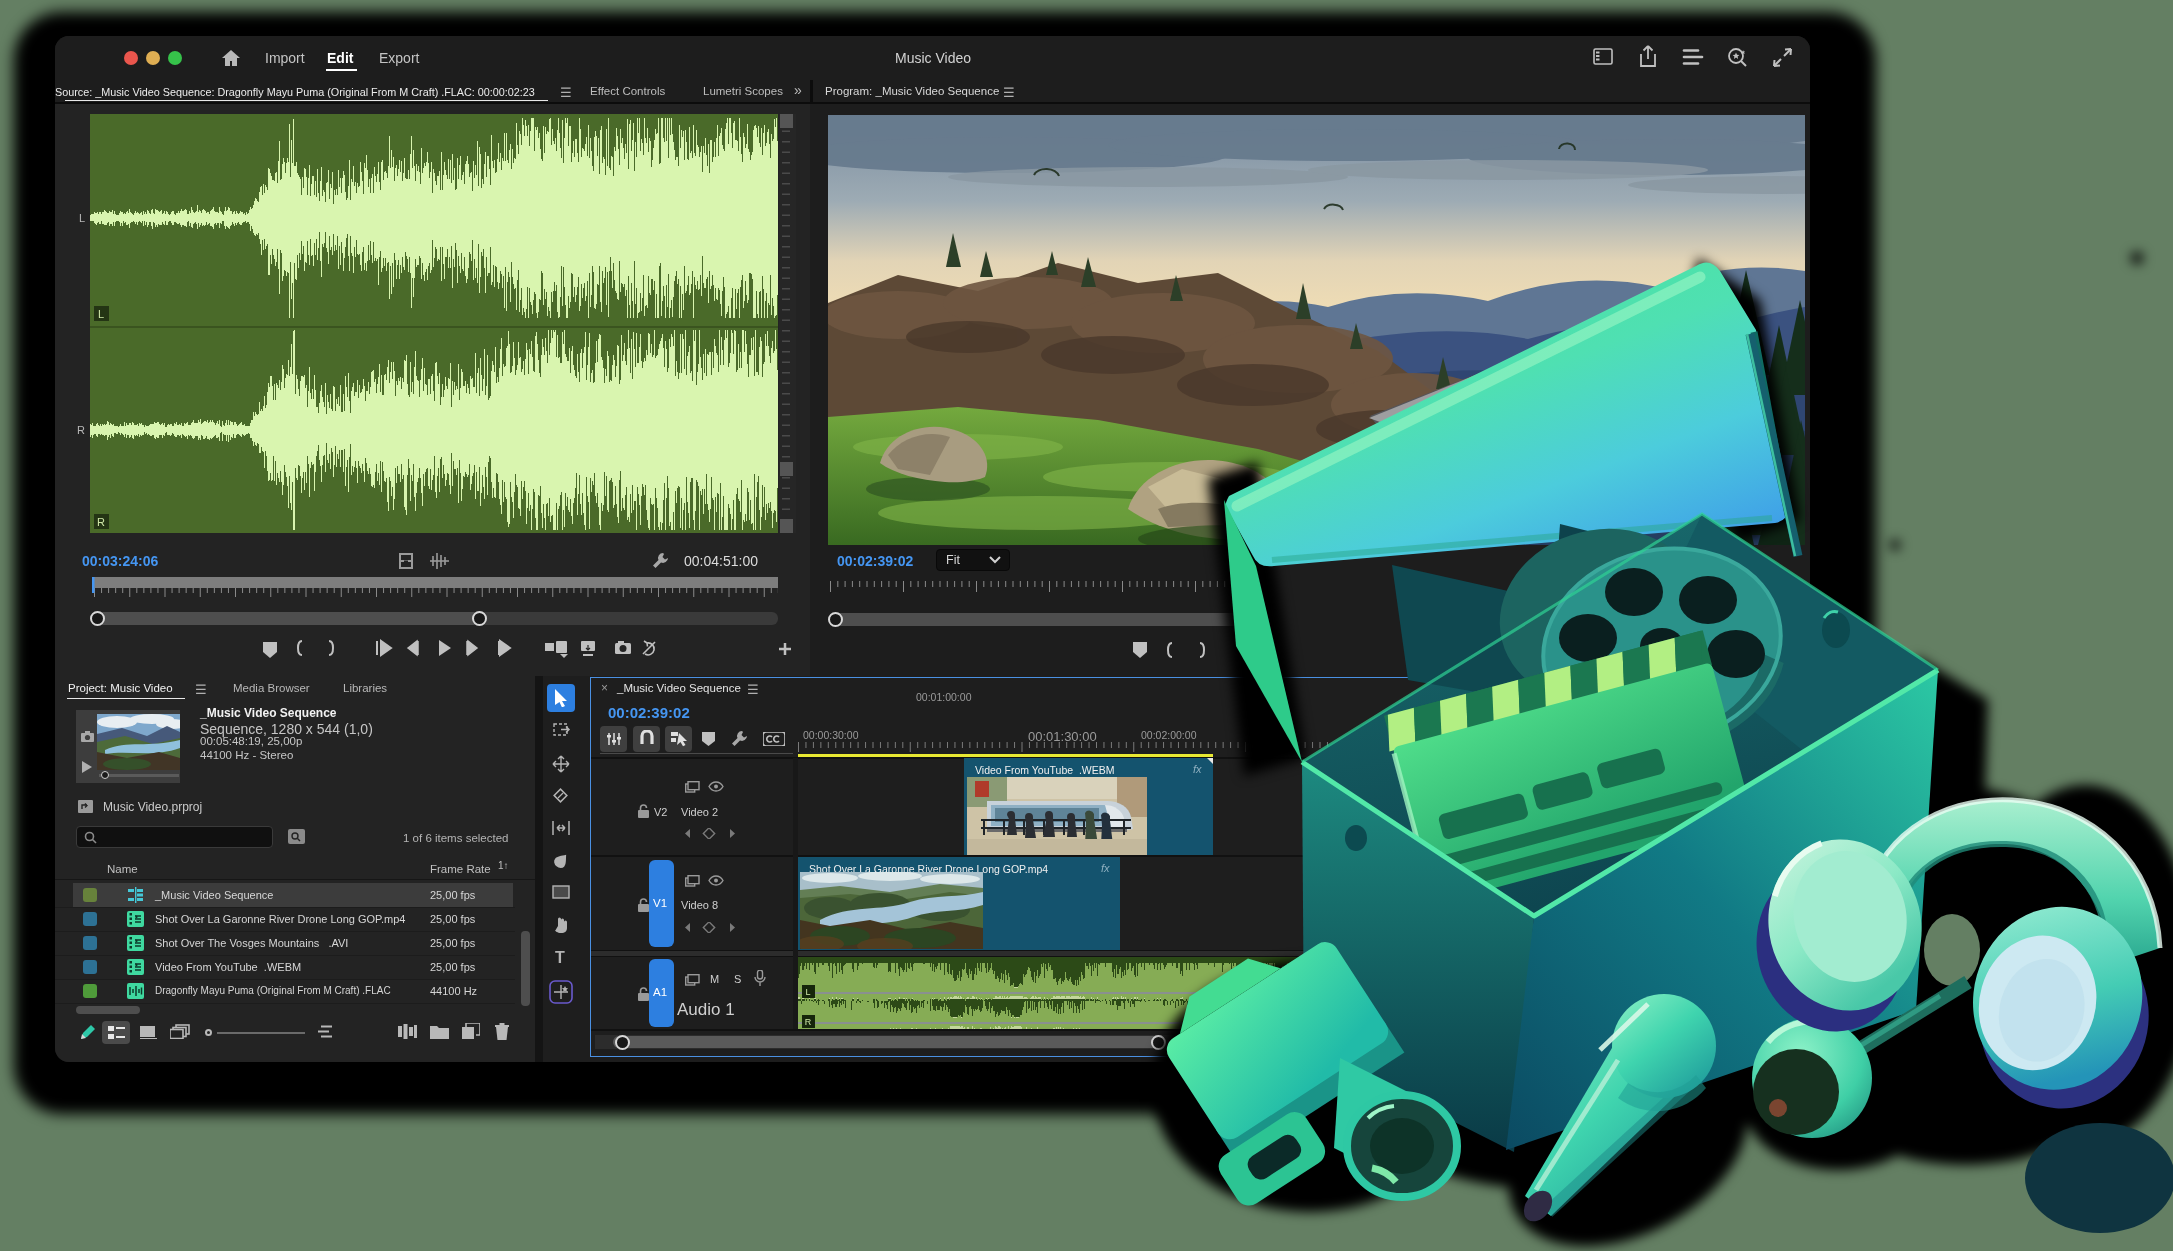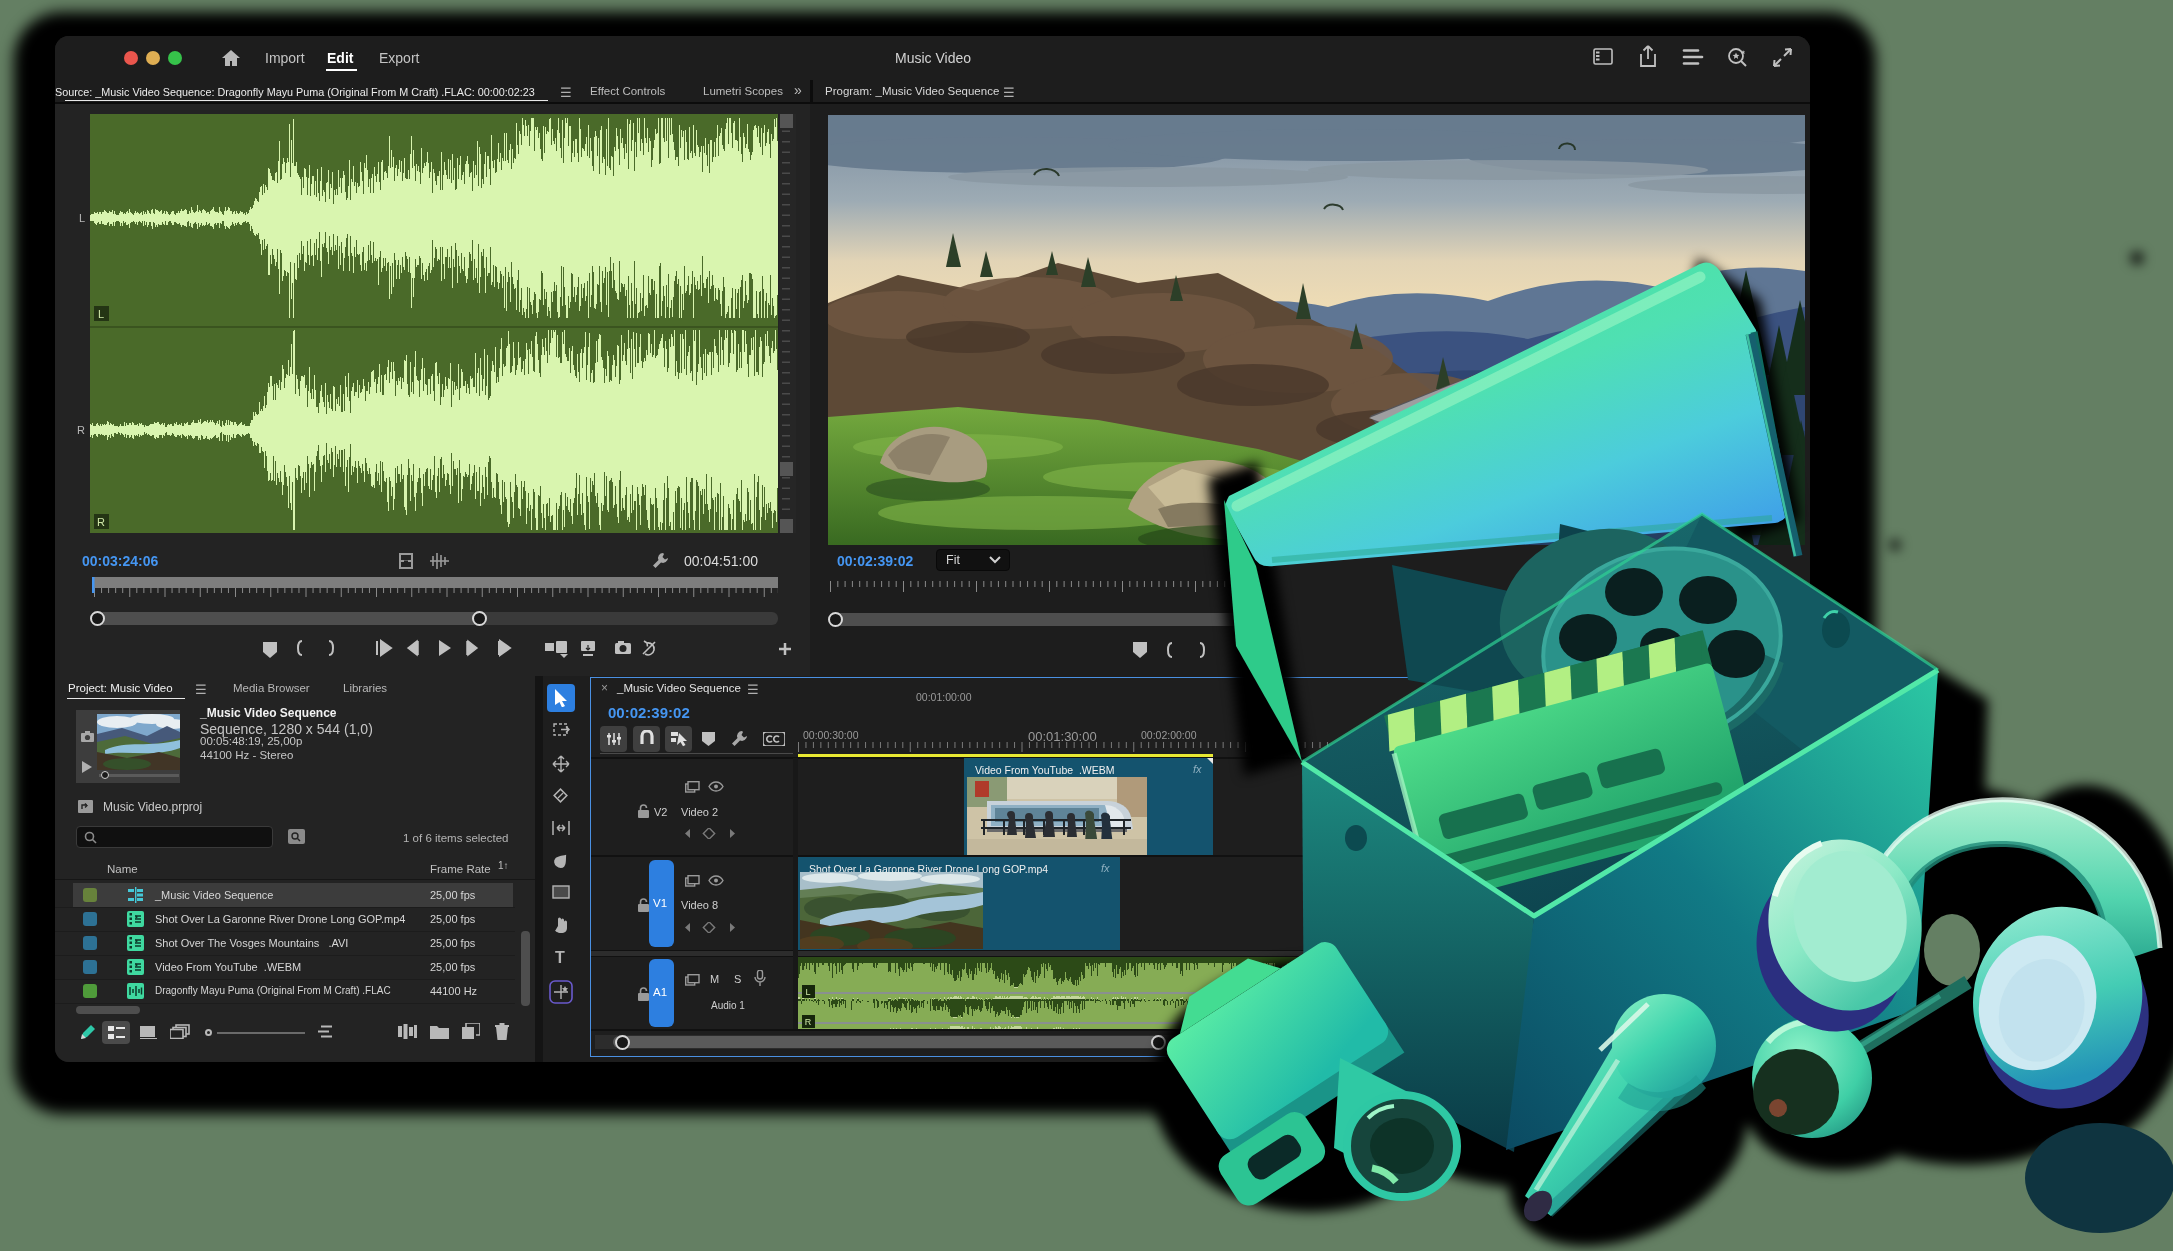--- a/index.html
+++ b/index.html
@@ -925,21 +925,21 @@
     <span class="txt" style="left:655px;top:937px;font-size:11px;color:#cfcfcf">M</span>
     <span class="txt" style="left:679px;top:937px;font-size:11px;color:#cfcfcf">S</span>
     <svg class="abs" style="left:699px;top:934px" width="12" height="16" viewBox="0 0 12 16">
       <rect x="3.5" y="0" width="5" height="9" rx="2.5" fill="none" stroke="#9a9a9a" stroke-width="1.4"></rect>
       <path d="M1 7a5 5 0 0 0 10 0M6 12v4" stroke="#9a9a9a" stroke-width="1.4" fill="none"></path>
     </svg>
     <svg class="abs" style="left:582px;top:951px" width="13" height="14" viewBox="0 0 13 14">
       <rect x="1" y="6" width="11" height="8" rx="1" fill="#9a9a9a"></rect>
       <path d="M3.5 6V4a3 3 0 0 1 6 0" stroke="#9a9a9a" stroke-width="1.6" fill="none"></path>
     </svg>
-    <span class="txt" style="left:656px;top:964px;font-size:10px;color:#cfcfcf">Audio 1</span>
+    <span class="txt" style="left:622px;top:964px;font-size:17px;color:#cfcfcf">Audio 1</span>
     <div class="abs" style="left:909px;top:722px;width:249px;height:97px;background:#14536e"></div>
     <span class="txt" style="left:920px;top:728px;font-size:10.5px;color:#f0f0f0">Video From YouTube&nbsp;&nbsp;.WEBM</span>
     <span class="txt" style="left:1138px;top:727px;font-size:11px;color:#8fb0c0;font-style:italic">fx</span>
     <svg class="abs" style="left:912px;top:741px" width="180" height="78" viewBox="0 0 180 78">
 <rect width="180" height="78" fill="#cec3a6"></rect>
 <rect width="180" height="22" fill="#d9d2bb"></rect>
 <path d="M0 0h40v30H0z" fill="#8a9a74"></path>
 <path d="M150 0h30v40h-30z" fill="#b09a7a"></path>
 <rect x="8" y="4" width="14" height="16" fill="#b03a2a"></rect>
 <path d="M20 24h120c12 0 22 6 24 16l2 12-10 2H20z" fill="#c8d2da"></path>

